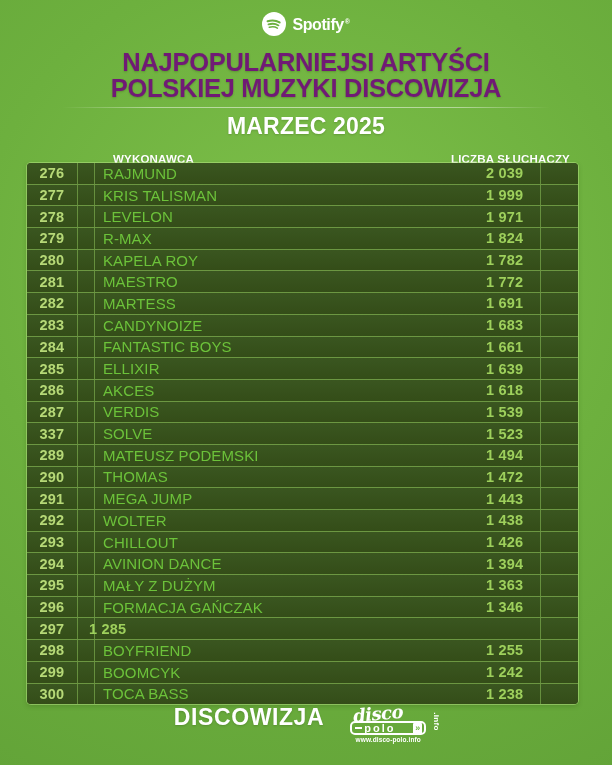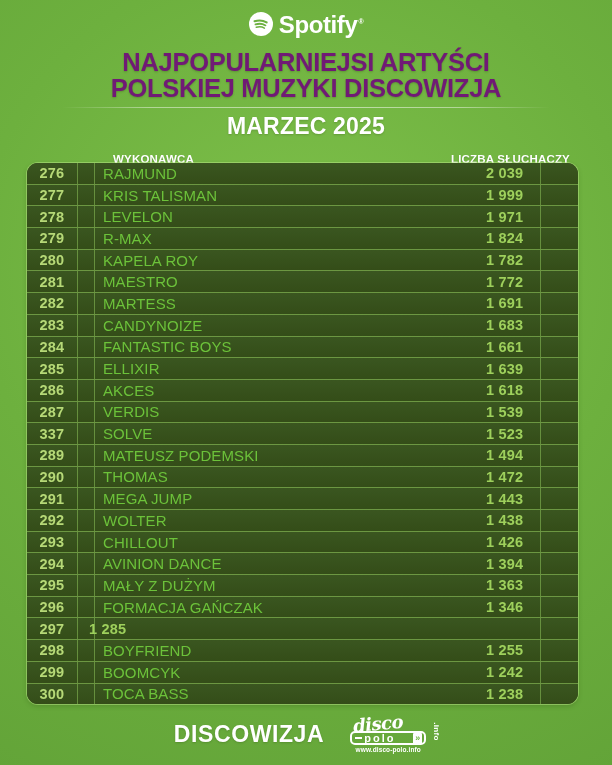--- a/index.html
+++ b/index.html
@@ -32,21 +32,21 @@
   }
 
   .spotify-mark {
     width: 24px;
     height: 24px;
     display: block;
   }
 
   .spotify-word {
     color: #ffffff;
-    font-size: 24px;
+    font-size: 16px;
     font-weight: bold;
     letter-spacing: -0.4px;
     line-height: 1;
     position: relative;
     top: 1px;
   }
   .spotify-word::after {
     content: "\00AE";
     font-size: 7px;
     vertical-align: super;
@@ -108,21 +108,21 @@
   .col-head.performer { left: 113px; }
   .col-head.listeners { right: 42px; }
 
   
   .table-wrap {
     position: absolute;
     left: 27px;
     top: 163px;
     width: 551px;
     height: 541px;
-    border-radius: 11px;
+    border-radius: 4px;
     overflow: hidden;
     background: #36501a;
     box-shadow: 0 0 0 1px rgba(180,230,130,0.55),
                 0 2px 5px rgba(35,60,10,0.25);
   }
 
   .rows {
     display: flex;
     flex-direction: column;
     height: 100%;
@@ -181,21 +181,20 @@
   }
 
   
   .footer {
     position: absolute;
     left: 0;
     right: 0;
     bottom: 0;
     height: 61px;
     display: flex;
-    align-items: center;
     justify-content: center;
     gap: 26px;
   }
 
   .brand-text {
     color: #ffffff;
     font-size: 23px;
     font-weight: bold;
     letter-spacing: 0.6px;
     text-shadow: 0 1px 2px rgba(40,70,15,0.25);

